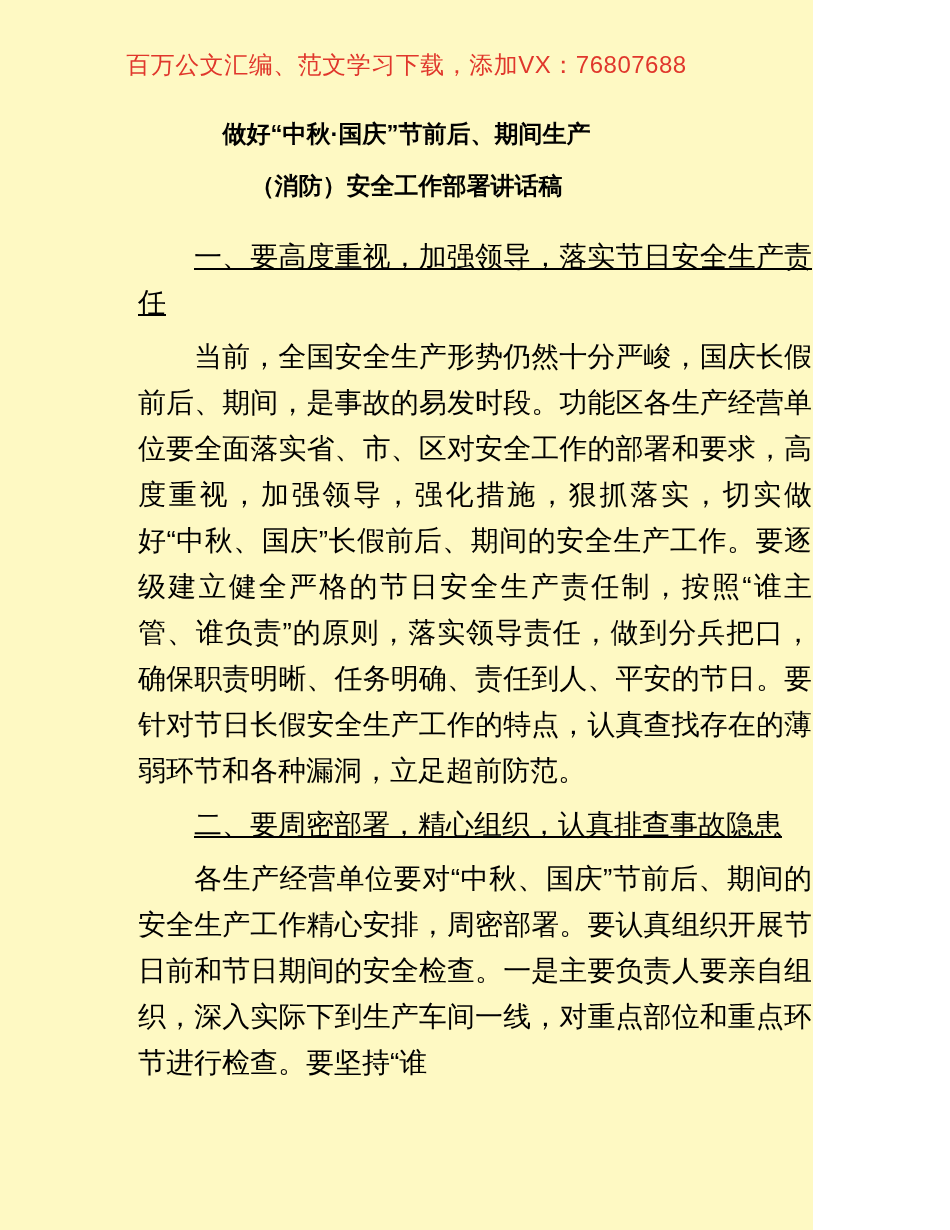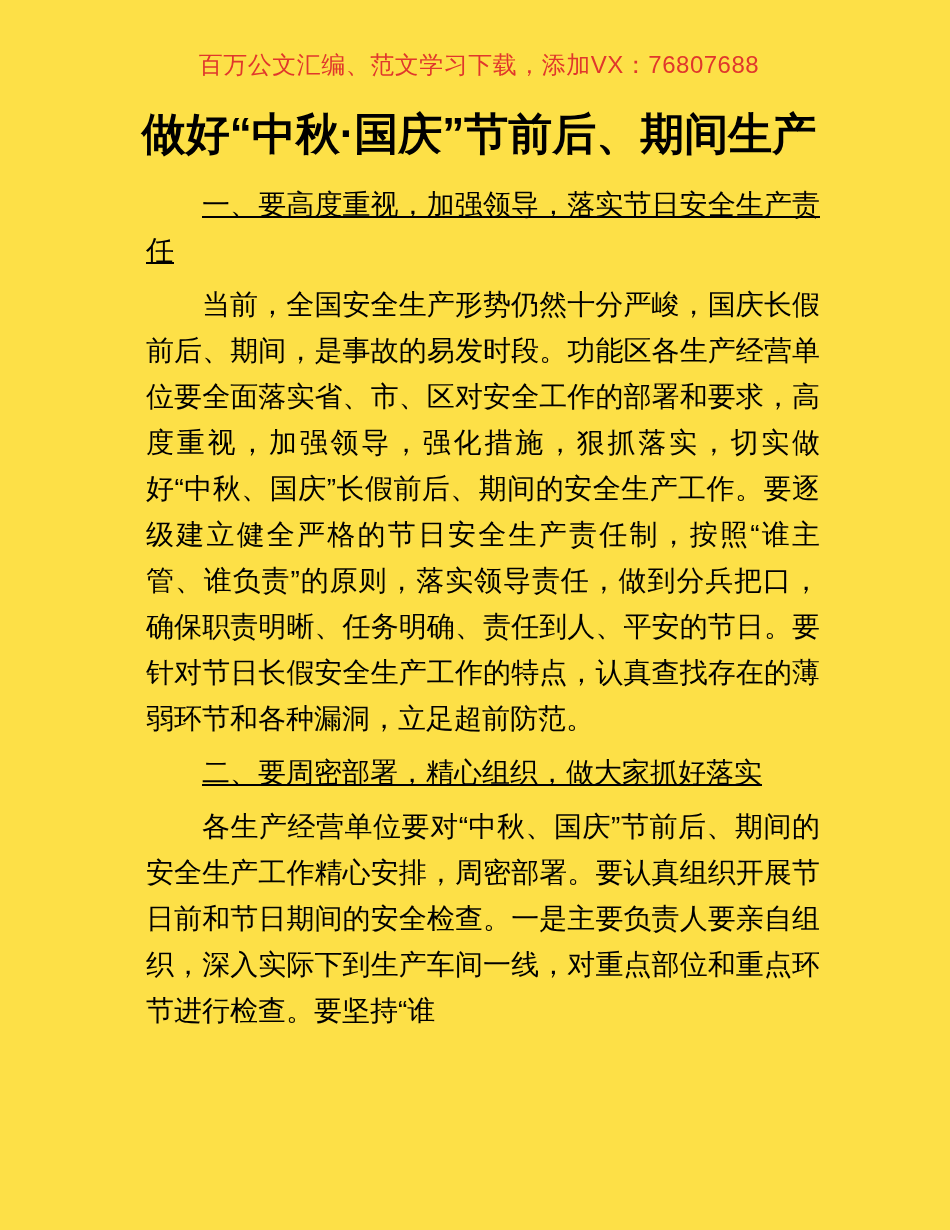--- a/index.html
+++ b/index.html
@@ -3,38 +3,37 @@
 <meta charset="utf-8">
 <style>
   * { margin: 0; padding: 0; box-sizing: border-box; }
   html, body {
     width: 950px;
     background: #ffffff;
     font-family: "Liberation Sans", sans-serif;
   }
   .page {
     position: relative;
-    width: 950px;
+    width: 813px;
     height: 1230px;
-    background: #fde047;
+    background: #fef9c3;
     overflow: hidden;
-    padding-left: 8px;
   }
   .notice {
     margin-top: 50px;
     text-align: center;
     font-size: 24px;
     line-height: 30px;
     color: #e0372c;
     letter-spacing: 0.5px;
   }
   .doc-title {
     margin-top: 28px;
     text-align: center;
-    font-size: 44px;
+    font-size: 24px;
     line-height: 52px;
     font-weight: bold;
     color: #000000;
   }
   .doc-title .title-line { display: block; }
   .doc-body {
     margin: 22px auto 0 138px;
     width: 674px;
     color: #000000;
     font-size: 28px;
@@ -52,26 +51,27 @@
 </style>
 </head>
 <body>
 
 <div class="page">
 
   <div class="notice">百万公文汇编、范文学习下载，添加VX：76807688</div>
 
   <h1 class="doc-title">
     <span class="title-line">做好“中秋·国庆”节前后、期间生产</span>
+    <span class="title-line">（消防）安全工作部署讲话稿</span>
   </h1>
 
   <div class="doc-body">
 
     <p class="section-heading">一、要高度重视，加强领导，落实节日安全生产责任</p>
 
     <p>当前，全国安全生产形势仍然十分严峻，国庆长假前后、期间，是事故的易发时段。功能区各生产经营单位要全面落实省、市、区对安全工作的部署和要求，高度重视，加强领导，强化措施，狠抓落实，切实做好“中秋、国庆”长假前后、期间的安全生产工作。要逐级建立健全严格的节日安全生产责任制，按照“谁主管、谁负责”的原则，落实领导责任，做到分兵把口，确保职责明晰、任务明确、责任到人、平安的节日。要针对节日长假安全生产工作的特点，认真查找存在的薄弱环节和各种漏洞，立足超前防范。</p>
 
-    <p class="section-heading">二、要周密部署，精心组织，做大家抓好落实</p>
+    <p class="section-heading">二、要周密部署，精心组织，认真排查事故隐患</p>
 
     <p>各生产经营单位要对“中秋、国庆”节前后、期间的安全生产工作精心安排，周密部署。要认真组织开展节日前和节日期间的安全检查。一是主要负责人要亲自组织，深入实际下到生产车间一线，对重点部位和重点环节进行检查。要坚持“谁</p>
   </div>
 
 </div>
 
 </body></html>

